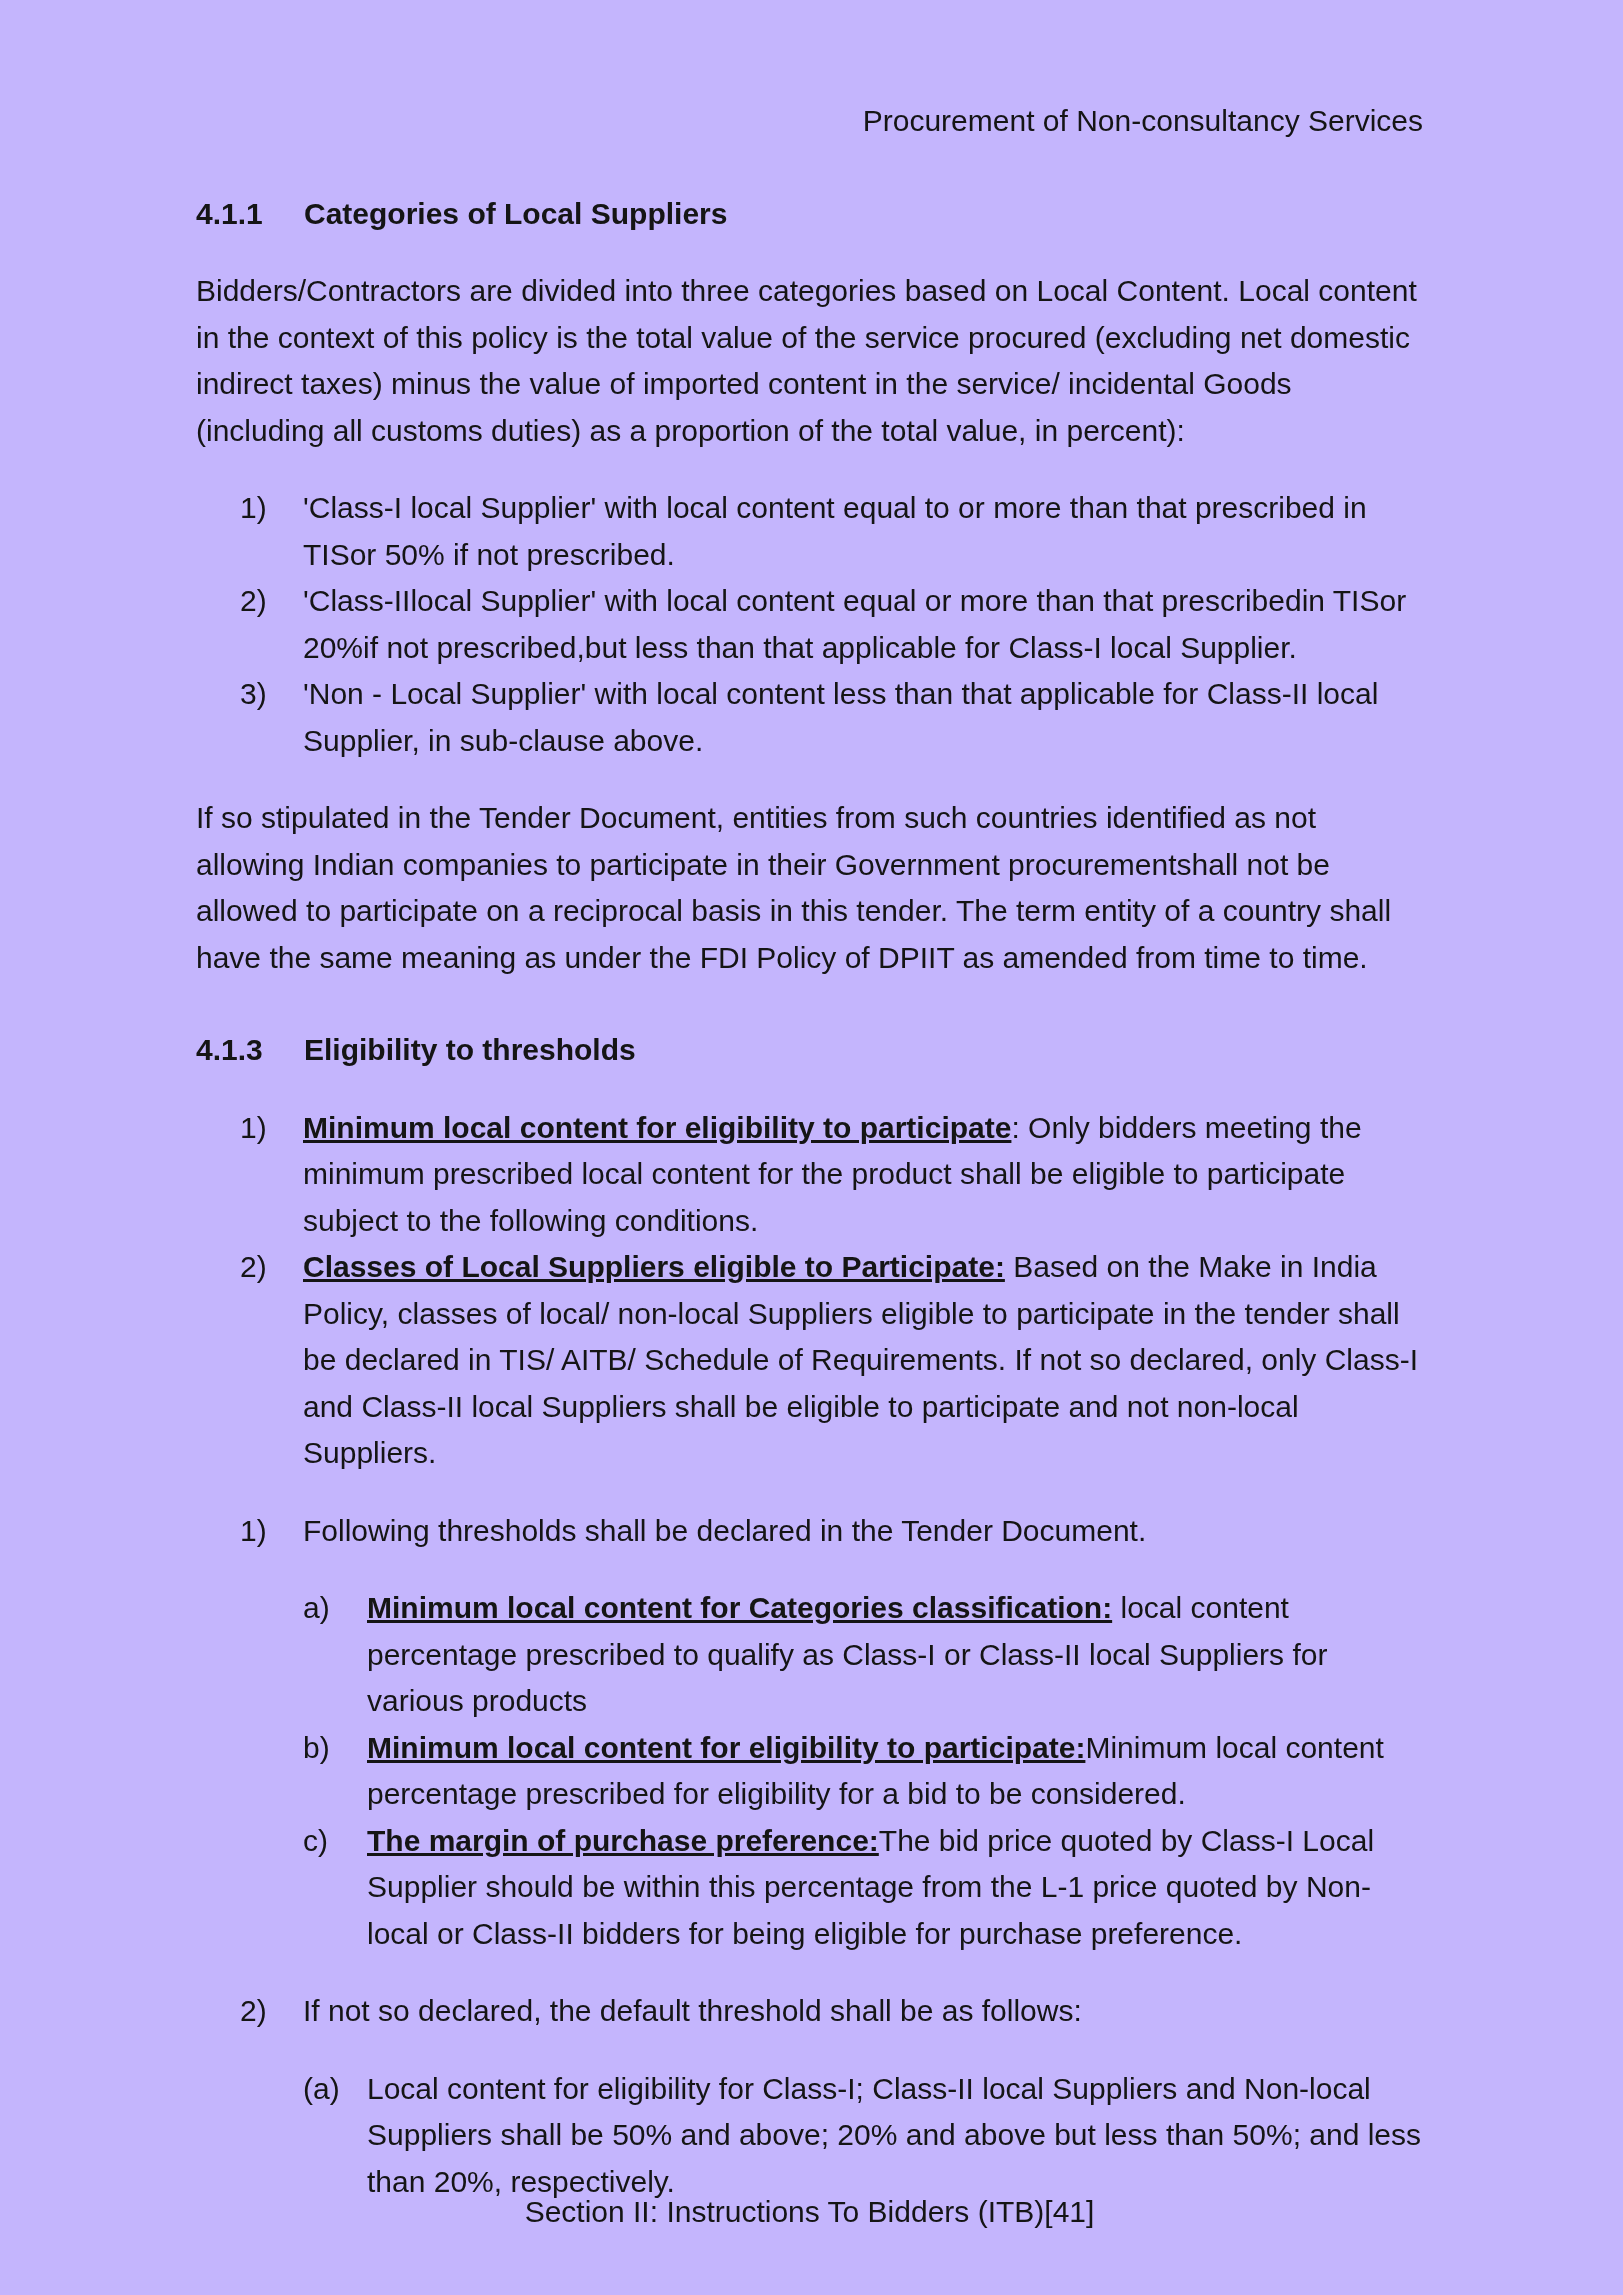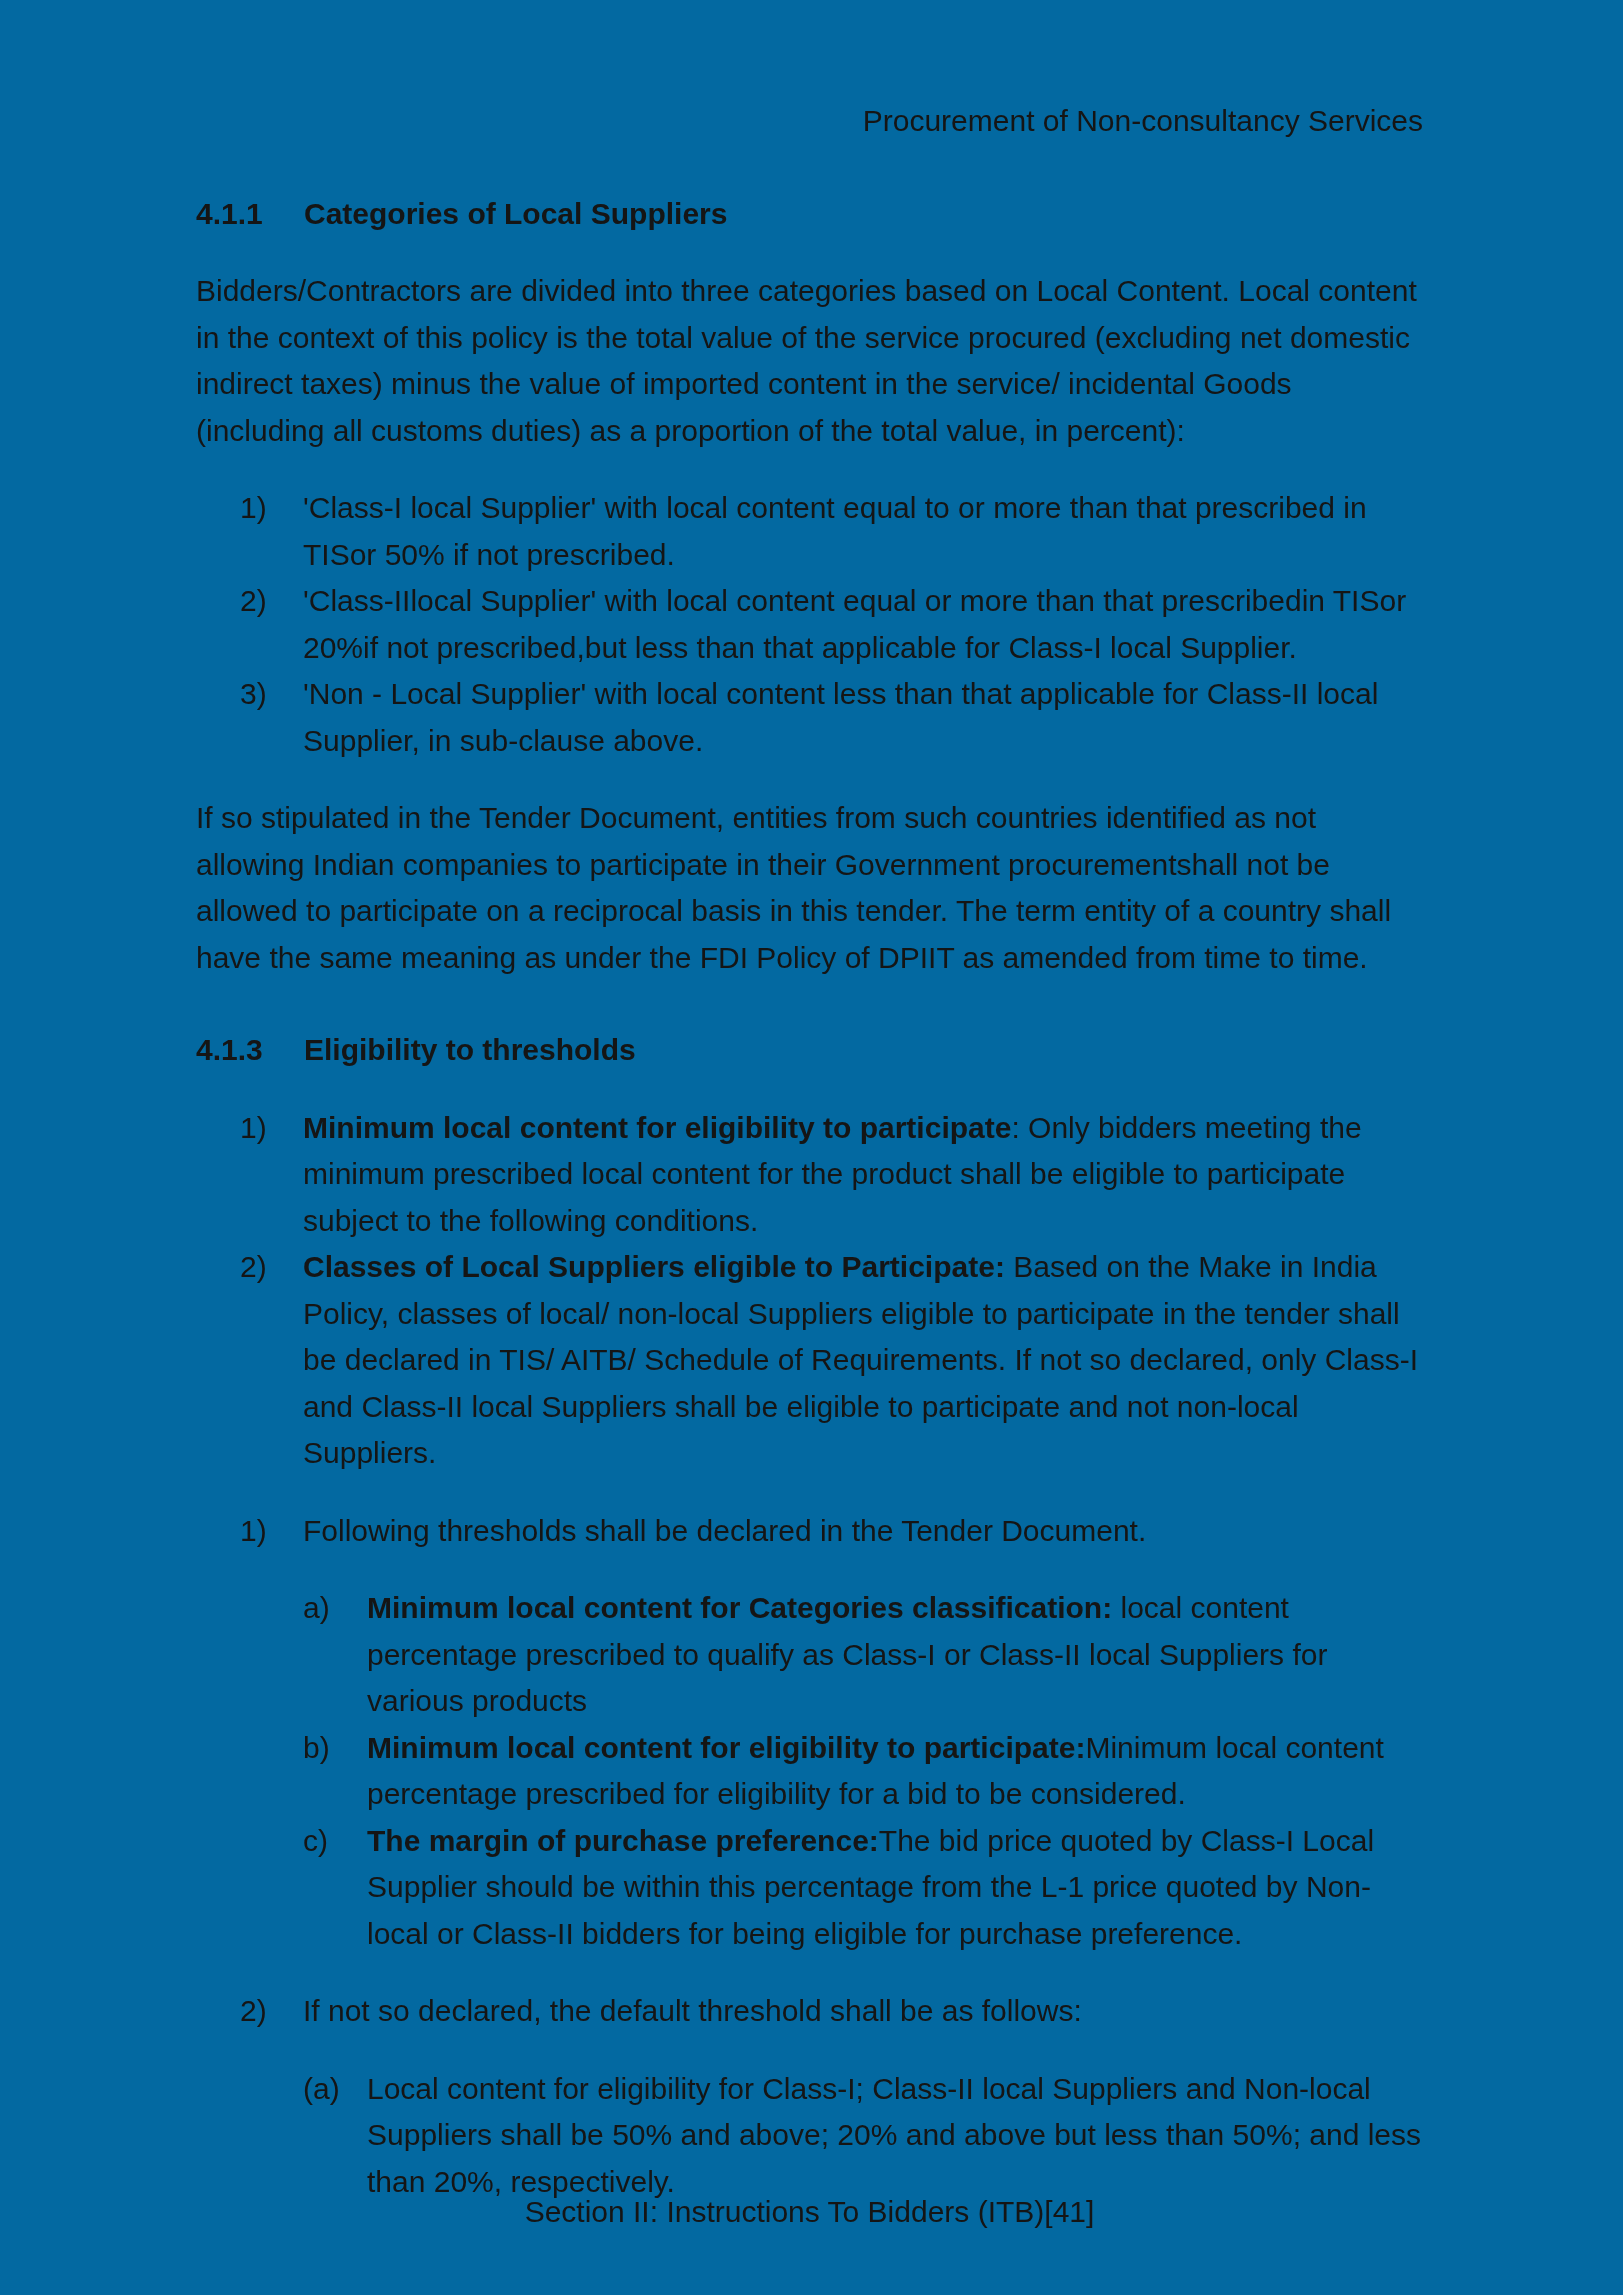--- a/index.html
+++ b/index.html
@@ -2,21 +2,21 @@
 <html style="font-size:10.5px"><head>
 <meta charset="utf-8">
 <style>
   * { margin: 0; padding: 0; box-sizing: border-box; }
   html, body { background: #ffffff; }
   .page {
     position: relative;
     width: 1623px;
     height: 2295px;
     margin: 0 auto;
-    background: #0369a1;
+    background: #c4b5fd;
     color: #151515;
     font-family: "Liberation Sans", sans-serif;
     font-size: 30px;
     line-height: 1.55;
     padding: 98px 200px 0 196px;
     overflow: hidden;
   }
   .header-row {
     text-align: right;
     margin-bottom: 36px;
@@ -40,21 +40,21 @@
   }
   .li .li-text { flex: 1; }
   .sublist { margin: 31px 0 31px 0; }
   .sub-li { display: flex; }
   .sub-li .marker {
     flex: none;
     margin-left: 107px;
     width: 64px;
   }
   .sub-li .li-text { flex: 1; }
-  .bold { font-weight: 700; }
+  .bold { font-weight: 700; text-decoration: underline; }
   .footer-row {
     position: absolute;
     left: 196px;
     right: 200px;
     bottom: 60px;
     display: flex;
     justify-content: center;
   }
 </style>
 </head>

